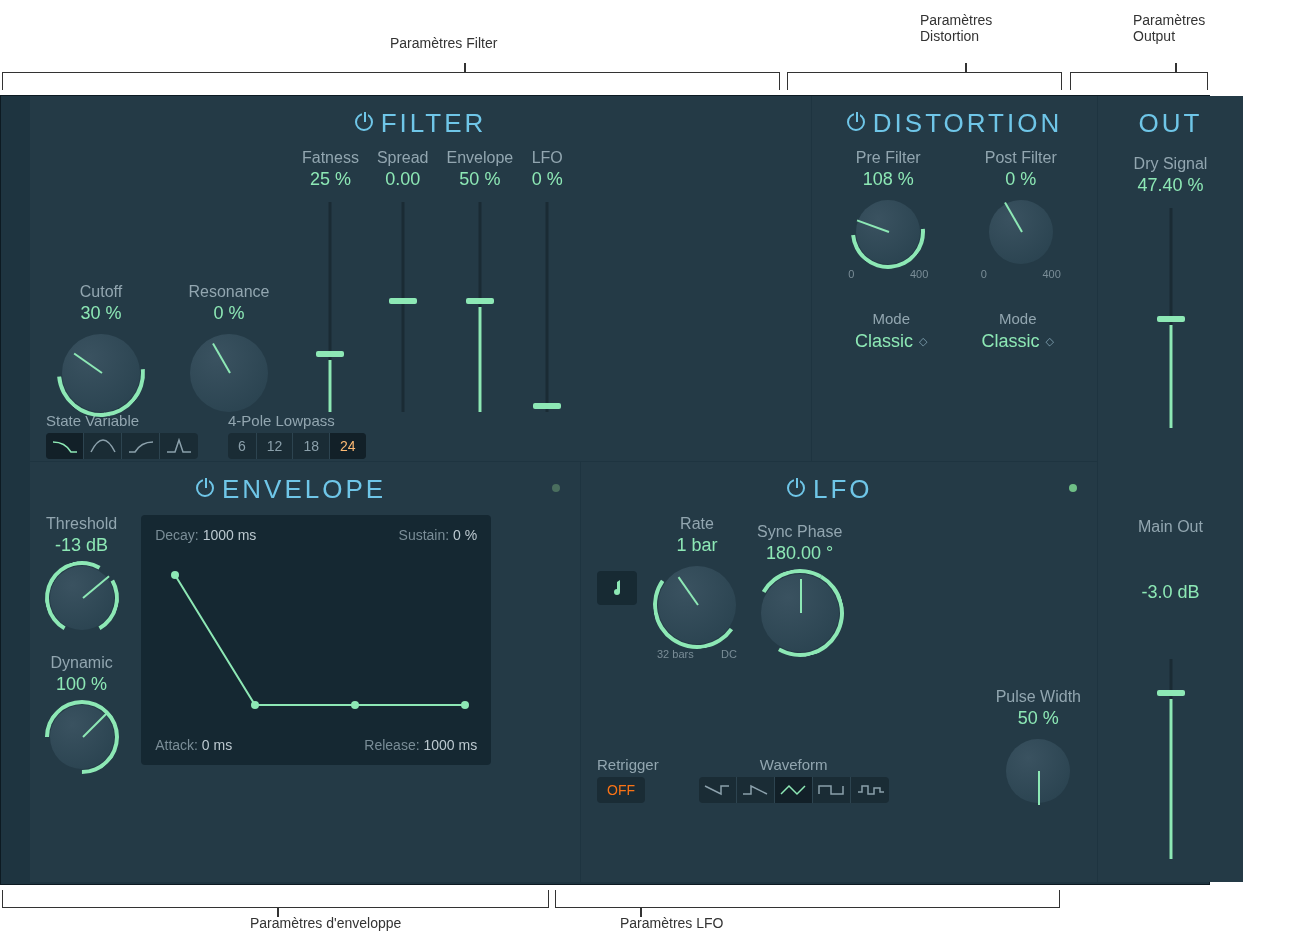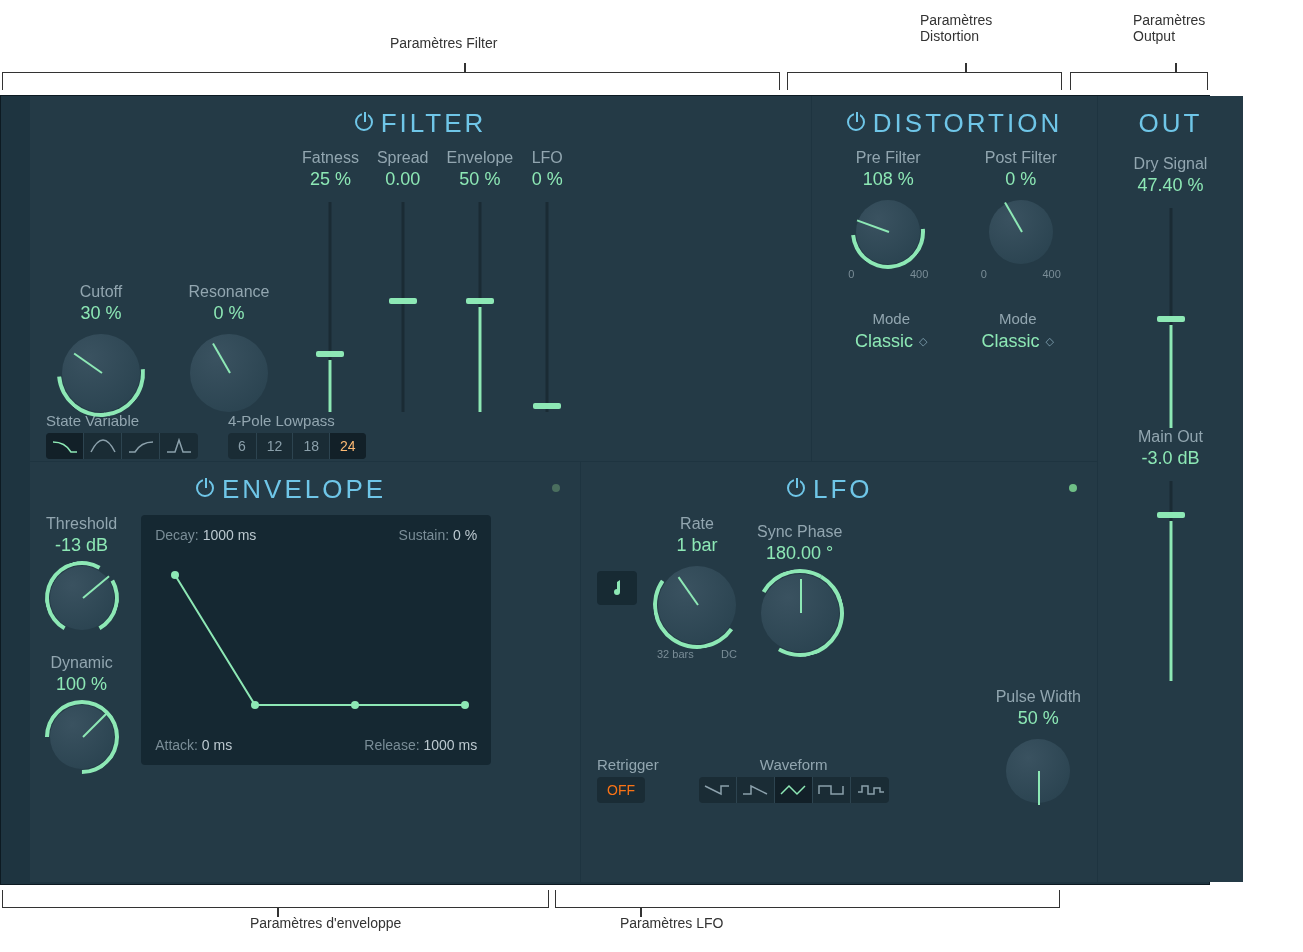--- a/index.html
+++ b/index.html
@@ -371,21 +371,21 @@
     <div class="section-title"><span>OUT</span></div>
     <div class="slider-wrap" style="margin-top:16px;">
       <div class="param-label">Dry Signal</div>
       <div class="param-value">47.40 %</div>
       <div class="slider" style="height:220px;">
           <div class="track"></div>
           <div class="fill" style="height:47%"></div>
           <div class="thumb" style="bottom:47%"></div>
         </div>
     </div>
-    <div class="slider-wrap" style="">
+    <div class="slider-wrap" style="margin-top:90px;gap:44px;">
       <div class="param-label">Main Out</div>
       <div class="param-value">-3.0 dB</div>
       <div class="slider" style="height:200px;">
           <div class="track"></div>
           <div class="fill" style="height:80%"></div>
           <div class="thumb" style="bottom:80%"></div>
         </div>
     </div>
   </div>
 

